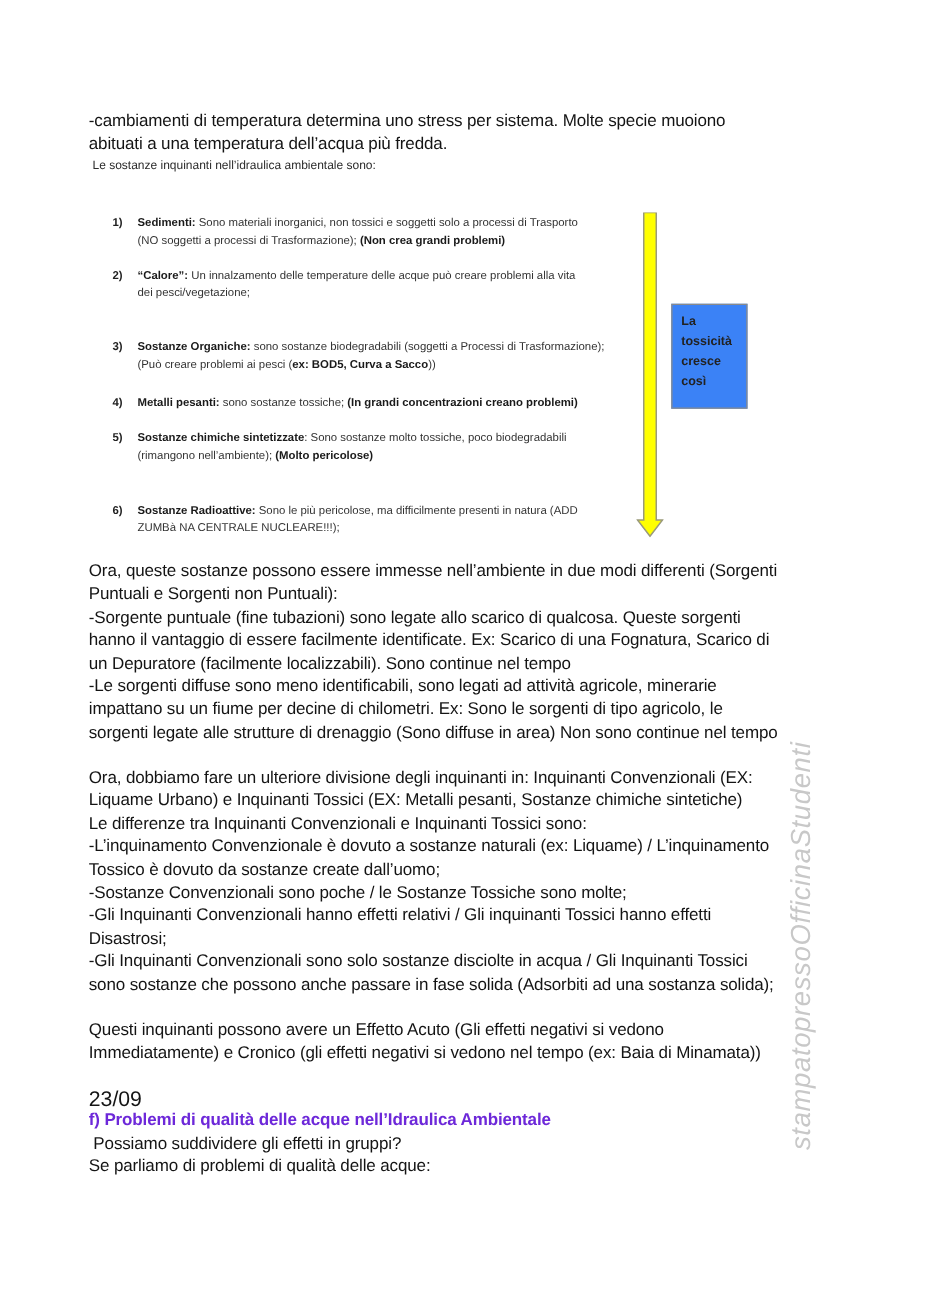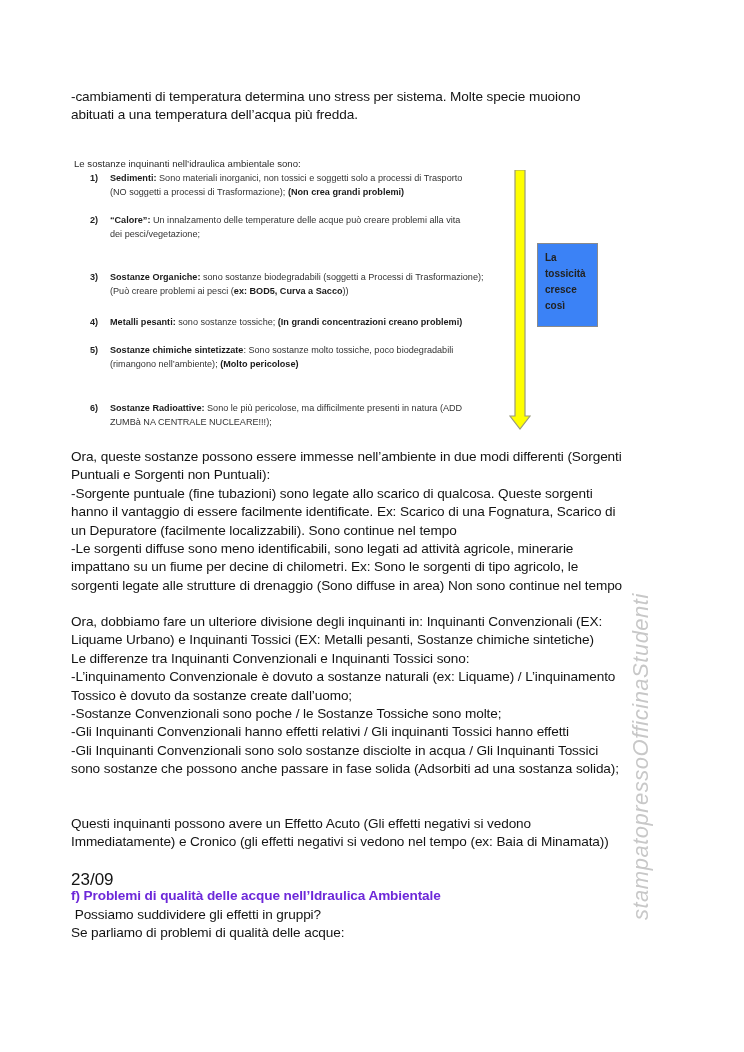--- a/index.html
+++ b/index.html
@@ -6,21 +6,21 @@
     html, body { width: 744px; height: 1052px; background: #ffffff; overflow: hidden; }
     body { position: relative; font-family: "Liberation Sans", sans-serif; color: #111111; }
 
     .page { position: absolute; left: 0; top: 0; width: 744px; height: 1052px; }
 
     .para { position: absolute; left: 71px; width: 610px; font-size: 13.6px; line-height: 18.4px; color: #141414; letter-spacing: -0.1px; }
     .para .line { display: block; white-space: nowrap; }
 
     
     .figure { position: absolute; left: 70px; top: 125px; width: 540px; height: 305px; }
-    .fig-title { position: absolute; left: 4px; top: 2px; font-size: 9.6px; color: #2b2b2b; white-space: nowrap; margin-top: 31px; }
+    .fig-title { position: absolute; left: 4px; top: 2px; font-size: 9.6px; color: #2b2b2b; white-space: nowrap; }
     .fig-item { position: absolute; left: 20px; font-size: 9.1px; line-height: 14.2px; color: #333333; white-space: nowrap; }
     .fig-item .num { display: inline-block; width: 20px; font-weight: bold; color: #222; }
     .fig-item b { color: #1a1a1a; }
     .fig-item .cont { display: block; padding-left: 20px; }
 
     .arrow { position: absolute; left: 439px; top: 45px; width: 22px; height: 260px; }
     .tox-box { position: absolute; left: 467px; top: 118px; width: 61px; height: 84px; border: 1px solid #8a8a8a; background: #3b82f6; padding: 6px 0 0 7px; font-size: 10px; line-height: 16px; font-weight: bold; color: #222; }
 
     .date { position: absolute; left: 71px; top: 870px; font-size: 17px; color: #141414; }
     .heading { position: absolute; left: 71px; top: 888px; font-size: 13.6px; font-weight: bold; color: #6d28d9; white-space: nowrap; letter-spacing: -0.1px; }
@@ -93,20 +93,21 @@
   </div>
 
   <div class="para" style="top:613px;">
     <span class="line">Ora, dobbiamo fare un ulteriore divisione degli inquinanti in: Inquinanti Convenzionali (EX:</span>
     <span class="line">Liquame Urbano) e Inquinanti Tossici (EX: Metalli pesanti, Sostanze chimiche sintetiche)</span>
     <span class="line">Le differenze tra Inquinanti Convenzionali e Inquinanti Tossici sono:</span>
     <span class="line">-L’inquinamento Convenzionale è dovuto a sostanze naturali (ex: Liquame) / L’inquinamento</span>
     <span class="line">Tossico è dovuto da sostanze create dall’uomo;</span>
     <span class="line">-Sostanze Convenzionali sono poche / le Sostanze Tossiche sono molte;</span>
     <span class="line">-Gli Inquinanti Convenzionali hanno effetti relativi / Gli inquinanti Tossici hanno effetti</span>
+    <span class="line">Disastrosi;</span>
     <span class="line">-Gli Inquinanti Convenzionali sono solo sostanze disciolte in acqua / Gli Inquinanti Tossici</span>
     <span class="line">sono sostanze che possono anche passare in fase solida (Adsorbiti ad una sostanza solida);</span>
   </div>
 
   <div class="para" style="top:815px;">
     <span class="line">Questi inquinanti possono avere un Effetto Acuto (Gli effetti negativi si vedono</span>
     <span class="line">Immediatamente) e Cronico (gli effetti negativi si vedono nel tempo (ex: Baia di Minamata))</span>
   </div>
 
   <div class="date">23/09</div>

